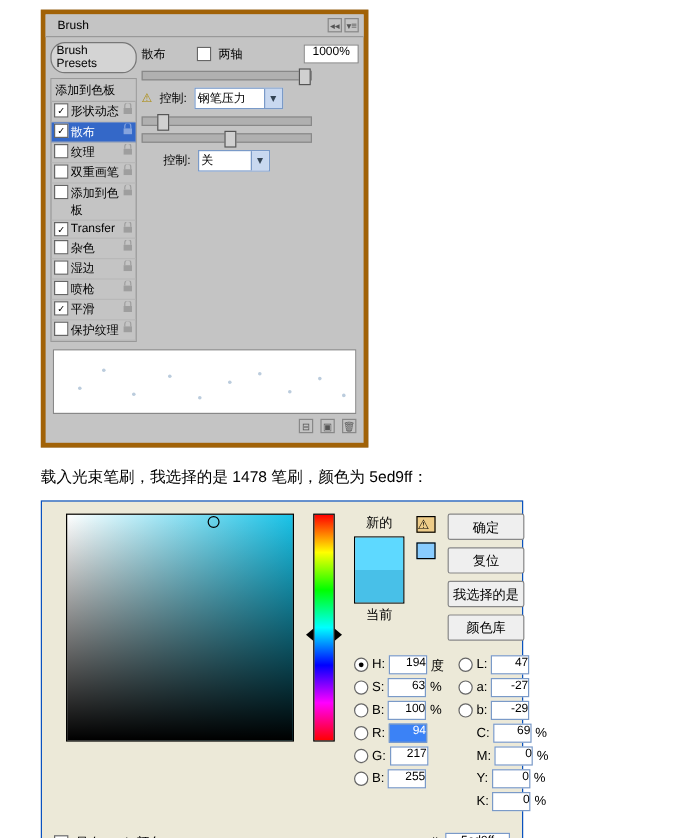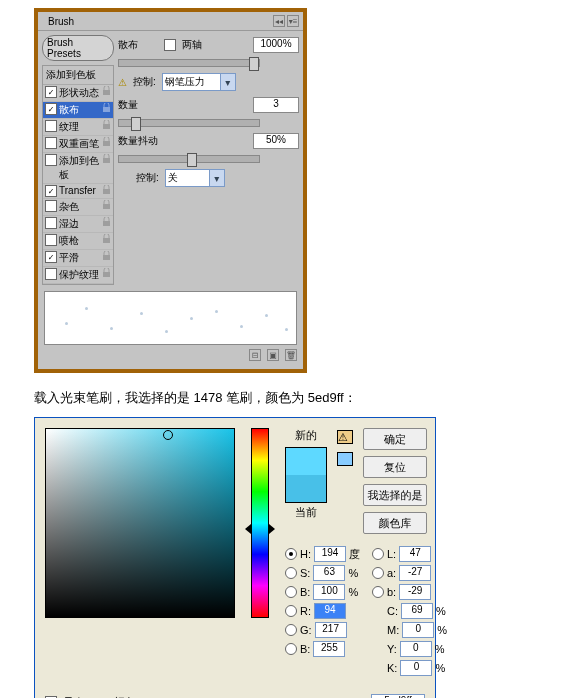--- a/index.html
+++ b/index.html
@@ -29,40 +29,40 @@
 .sel-dd .arr{position:absolute;right:0;top:0;width:14px;height:100%;background:#c8d8f0;border-left:1px solid #7a9ac8;display:flex;align-items:center;justify-content:center;color:#345}
 .warn{color:#a80;font-size:10px}
 .preview{margin:6px 6px 0 6px;height:52px;background:#fff;border:1px solid #888;position:relative}
 .dot{position:absolute;width:3px;height:3px;background:#bcd;border-radius:50%}
 .bot{display:flex;justify-content:flex-end;gap:4px;padding:4px 6px 0 0}
 .caption{font-size:13px;margin:16px 0 10px 34px}
 .cp{width:400px;border:1px solid #0a52c0;margin-left:34px;background:#ece9d8}
 .cphdr{height:20px;background:linear-gradient(#3a78e0,#1a4cb0);color:#fff;display:flex;align-items:center;padding:0 4px;font-size:11px;font-weight:bold}
 .cphdr .gap{flex:1}
 .xbtn{width:18px;height:16px;background:#d84628;border:1px solid #a02000;color:#fff;display:flex;align-items:center;justify-content:center;font-size:11px;border-radius:2px}
-.cpbody{padding:10px 8px 10px 10px;display:flex;gap:16px}
+.cpbody{padding:10px 8px 10px 20px;display:flex;gap:16px}
 .sqwrap{position:relative}
 .sq{width:188px;height:188px;border:1px solid #000;background:linear-gradient(to bottom,rgba(0,0,0,0)0%,#000 100%),linear-gradient(to right,#fff 0%,#19c3e8 100%)}
 .ring{position:absolute;width:8px;height:8px;border:1px solid #000;border-radius:50%;left:118px;top:2px}
 .hue{width:16px;height:188px;border:1px solid #000;background:linear-gradient(to bottom,red,#ff0,lime,cyan,blue,#f0f,red)}
 .huep{position:absolute;width:0;height:0;border-top:5px solid transparent;border-bottom:5px solid transparent}
 .mid{display:flex;flex-direction:column;align-items:center;gap:2px}
 .swatch-lbl{font-size:11px;margin-bottom:2px}
 .swbox{width:40px;height:54px;border:1px solid #000;display:flex;flex-direction:column}
 .sw1{flex:1;background:#5ed9ff}
 .sw2{flex:1;background:#48c0e8}
 .miniicon{width:14px;height:12px;margin:2px 0}
 .btncol{display:flex;flex-direction:column;gap:6px}
 .wbtn{width:62px;height:20px;border:1px solid #888;background:#efefef;border-radius:2px;font-size:11px;display:flex;align-items:center;justify-content:center}
 .vals{display:flex;gap:12px;margin-top:12px}
 .vcol{display:flex;flex-direction:column;gap:3px}
 .vrow{display:flex;align-items:center;gap:3px;font-size:11px}
 .rad{width:10px;height:10px;border:1px solid #666;border-radius:50%;background:#fff;display:inline-flex;align-items:center;justify-content:center}
 .rad.on::after{content:"";width:4px;height:4px;background:#000;border-radius:50%}
-.vin{width:30px;height:14px;border:1px solid #7a9ac8;background:#fff;text-align:center;font-size:10px}
+.vin{width:30px;height:14px;border:1px solid #7a9ac8;background:#fff;text-align:right;font-size:10px}
 .vin.sel{background:#3b82f6;color:#fff}
 .footrow{display:flex;align-items:center;gap:6px;margin-top:8px;font-size:11px}
 .hexin{width:52px;height:14px;border:1px solid #7a9ac8;background:#fff;text-align:center;font-size:10px}
 svg{display:block}
 </style>
 </head>
 <body>
 
 <div class="panel">
   <div class="tabhdr">
@@ -181,33 +181,23 @@
           <span class="h" style="left:130px"></span>
         </div>
       <div class="row">
         <span class="warn">⚠</span>
         <span>控制:</span>
         <div class="sel-dd" style="width:68px">
             <span>钢笔压力</span>
             <span class="arr">▾</span>
           </div>
       </div>
-      <div class="row">
-        <span>数量</span>
-        <span style="flex:1"></span>
-        <span class="num">3</span>
-      </div>
       <div class="slider">
           <span class="h" style="left:12px"></span>
         </div>
-      <div class="row">
-        <span>数量抖动</span>
-        <span style="flex:1"></span>
-        <span class="num">50%</span>
-      </div>
       <div class="slider">
           <span class="h" style="left:68px"></span>
         </div>
       <div class="row">
         <span style="width:12px"></span>
         <span>控制:</span>
         <div class="sel-dd" style="width:54px">
             <span>关</span>
             <span class="arr">▾</span>
           </div>

